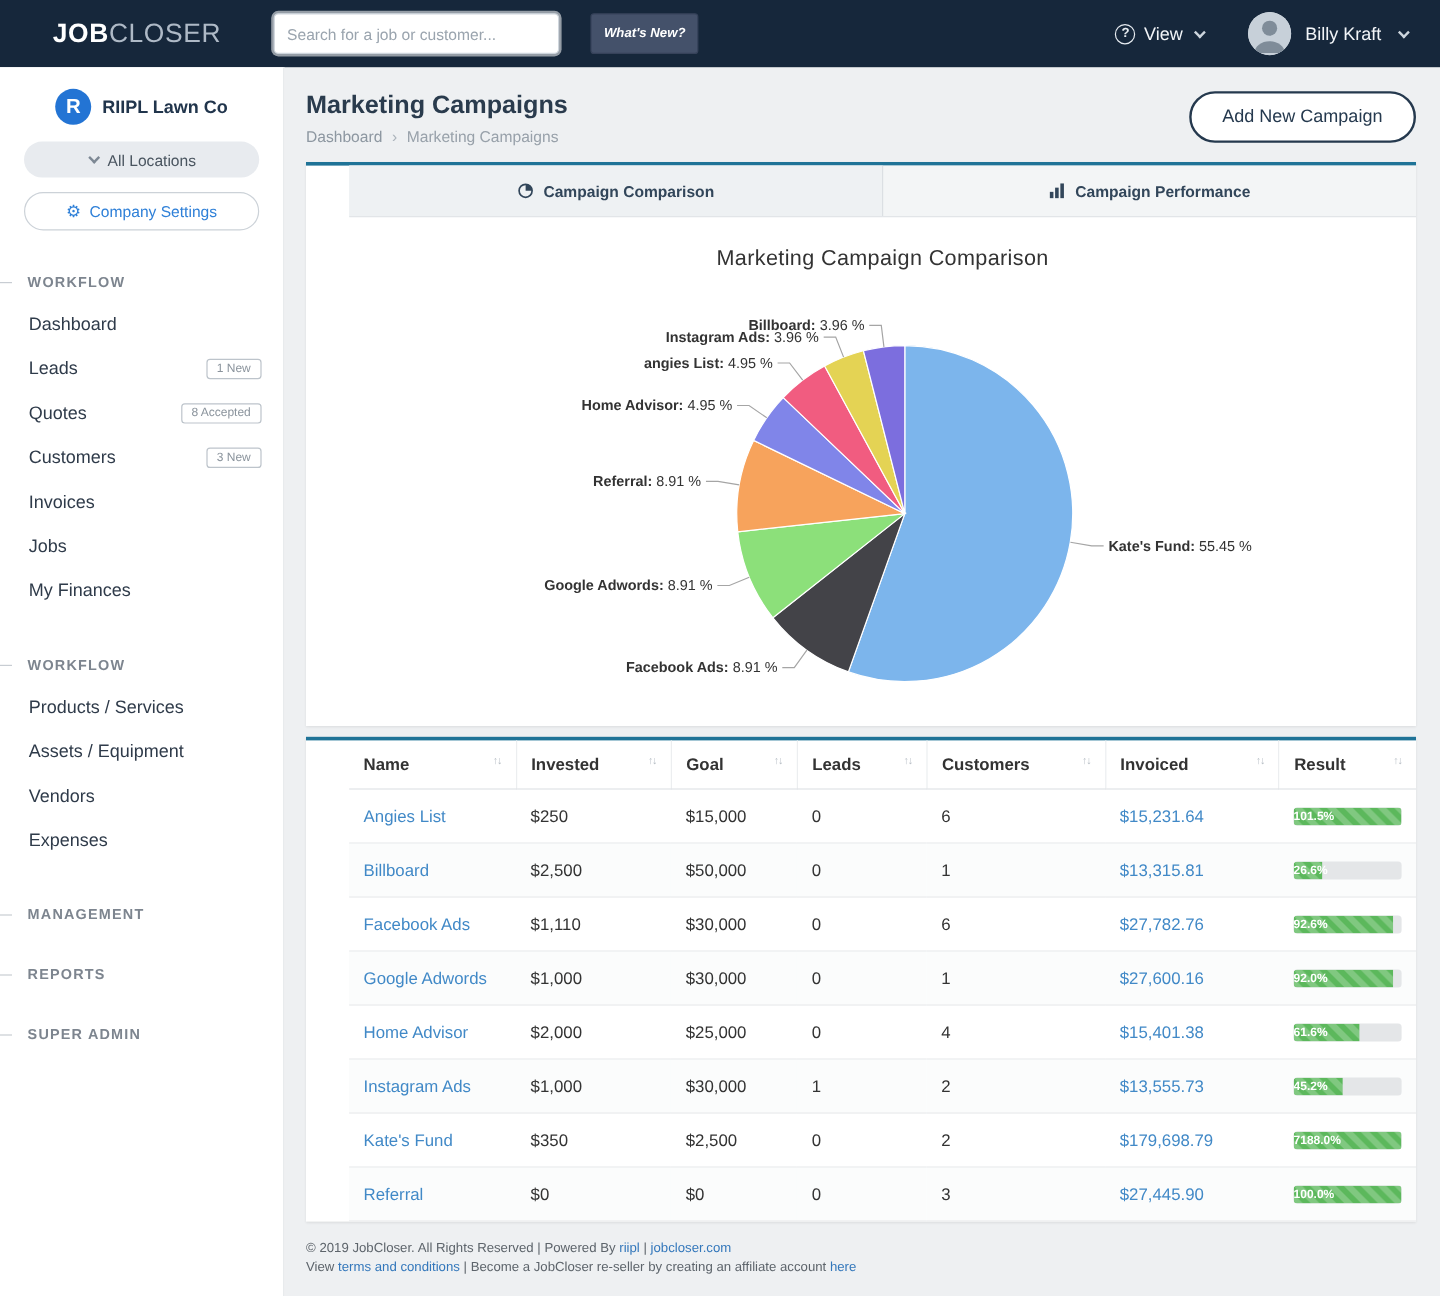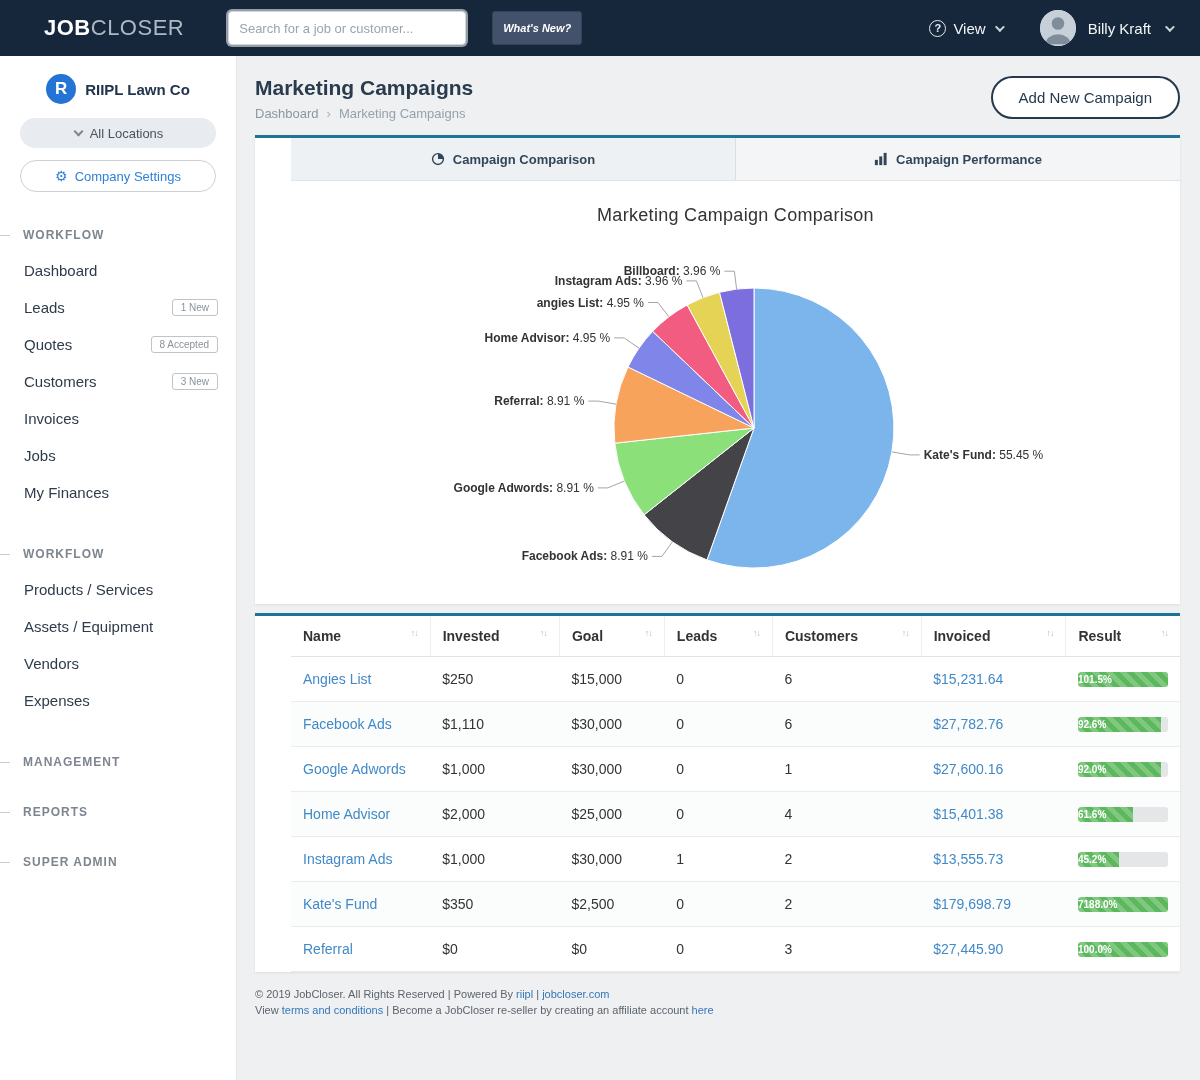--- a/index.html
+++ b/index.html
@@ -362,20 +362,35 @@
             <td><a class="cell-link">$15,231.64</a></td>
             <td>
                 <div class="bar-track">
                   <div class="bar-fill" style="width: 100%;">
                     <span>101.5%</span>
                   </div>
                 </div>
               </td>
           </tr>
           <tr>
+            <td><a class="cell-link">Billboard</a></td>
+            <td>$2,500</td>
+            <td>$50,000</td>
+            <td>0</td>
+            <td>1</td>
+            <td><a class="cell-link">$13,315.81</a></td>
+            <td>
+                <div class="bar-track">
+                  <div class="bar-fill" style="width: 26.6%;">
+                    <span>26.6%</span>
+                  </div>
+                </div>
+              </td>
+          </tr>
+          <tr>
             <td><a class="cell-link">Facebook Ads</a></td>
             <td>$1,110</td>
             <td>$30,000</td>
             <td>0</td>
             <td>6</td>
             <td><a class="cell-link">$27,782.76</a></td>
             <td>
                 <div class="bar-track">
                   <div class="bar-fill" style="width: 92.6%;">
                     <span>92.6%</span>

